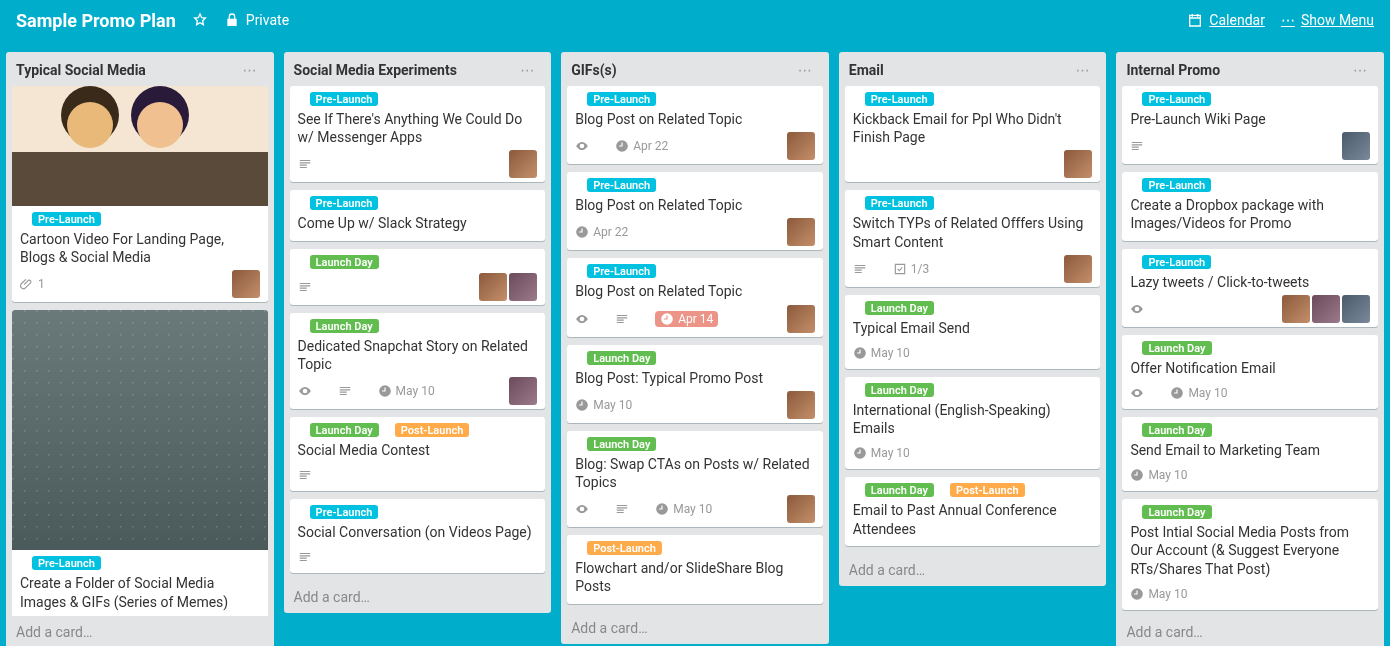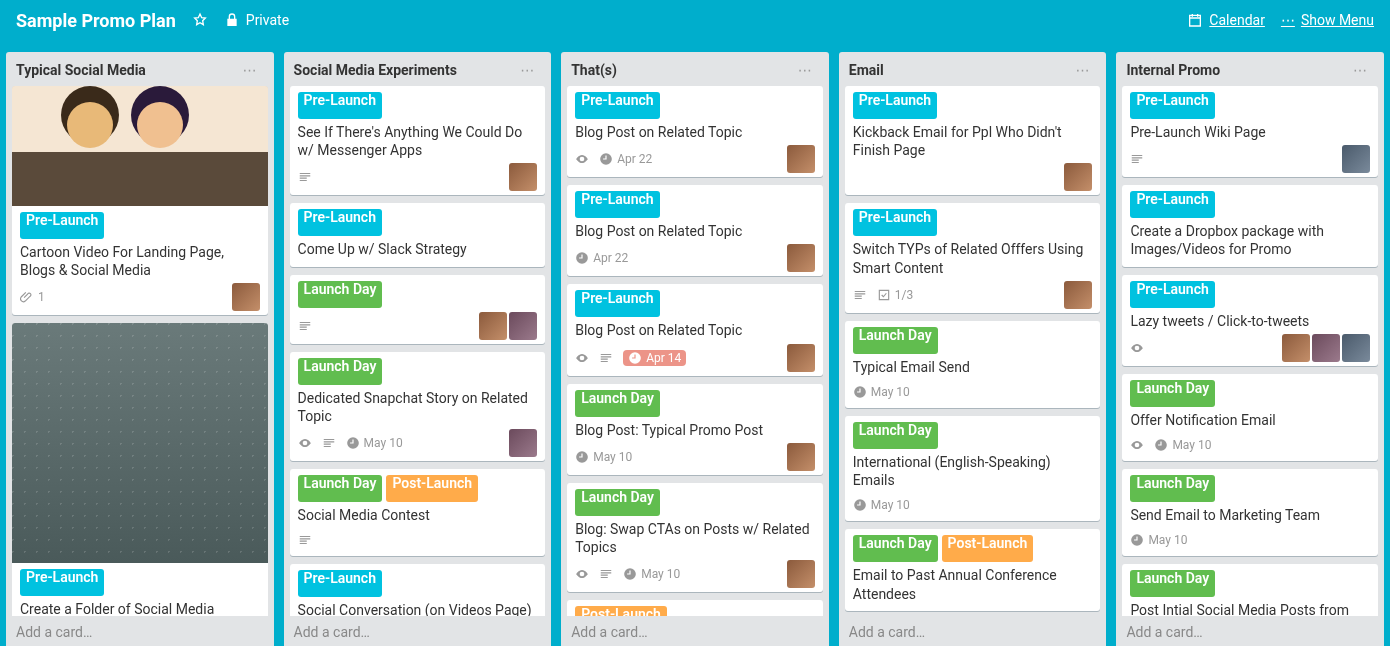--- a/index.html
+++ b/index.html
@@ -81,46 +81,47 @@
 }
 .card-cover {
   height: 120px;
   background: #ccc;
 }
 .card-cover.tall { height: 240px; }
 .card-body { padding: 6px 8px 4px; }
 .labels { display: flex; gap: 4px; margin-bottom: 4px; flex-wrap: wrap; }
 .label {
   display: inline-block;
-  height: 27px;
+  height: 14px;
   line-height: 16px;
   padding: 0 6px;
   border-radius: 3px;
-  font-size: 14px;
+  font-size: 11px;
   font-weight: 600;
   color: #fff;
+  margin-left: 12px;
 }
 .label.blue { background: #00c2e0; }
 .label.green { background: #61bd4f; }
 .label.orange { background: #ffab4a; }
 .card-title {
   font-size: 14px;
   color: #333;
   line-height: 1.3;
   margin-bottom: 4px;
 }
 .badges-row {
   display: flex;
   align-items: center;
   gap: 10px;
   min-height: 24px;
 }
 .badges {
   display: flex;
-  gap: 10px;
+  gap: 26px;
   flex: 1;
   flex-wrap: wrap;
 }
 .badge {
   display: inline-flex;
   align-items: center;
   gap: 4px;
   color: #999;
   font-size: 12px;
 }
@@ -361,21 +362,21 @@
               </div>
               <div class="members"></div>
             </div>
       </div>
     </div>
       </div>
     <div class="add-card">Add a card…</div>
   </div>
     <div class="list">
     <div class="list-header">
-      <div class="list-name">That(s)</div>
+      <div class="list-name">GIFs(s)</div>
       <div class="list-menu">⋯</div>
     </div>
     <div class="cards">
         <div class="card">
 
       <div class="card-body">
         <div class="labels">
               <span class="label blue">Pre-Launch</span>
             </div>
         <div class="card-title">Blog Post on Related Topic</div>

